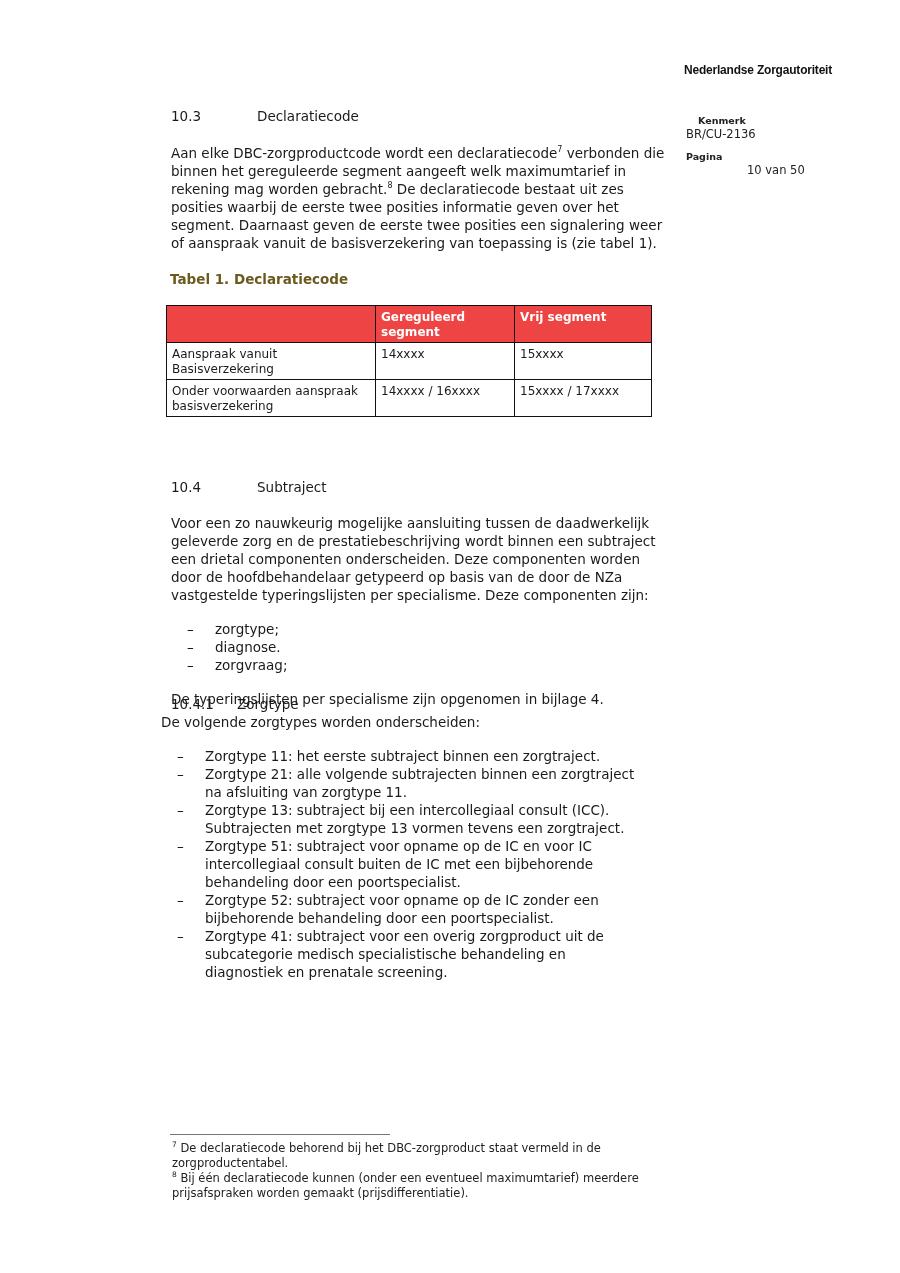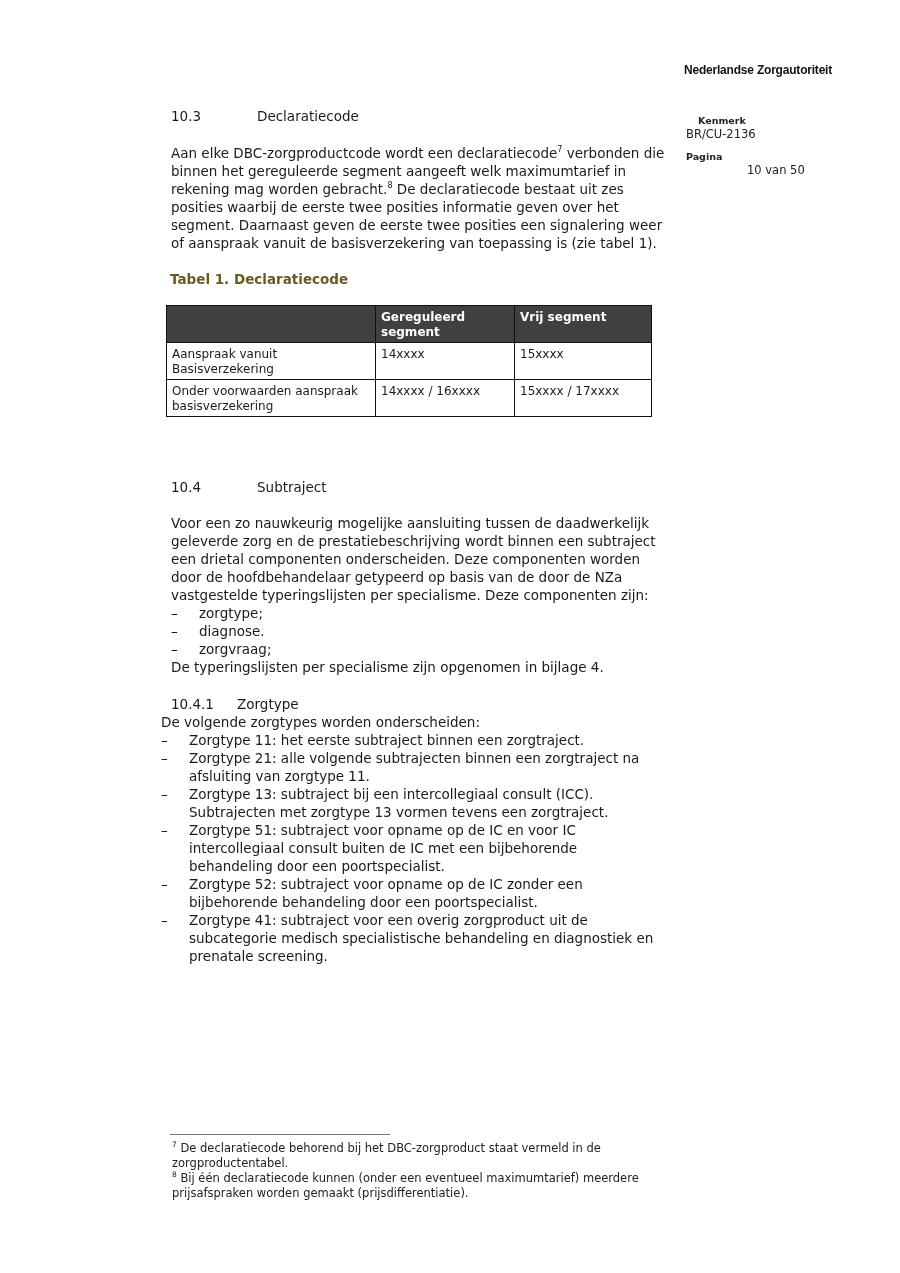--- a/index.html
+++ b/index.html
@@ -12,24 +12,24 @@
   .side-val { font-size:11.5px; color:#222; }
   .h { font-size:13.5px; }
   .h .num { font-weight:normal; display:inline-block; }
   .p { font-size:13.5px; line-height:18px; width:500px; }
   .p sup { font-size:8px; vertical-align:6px; line-height:0; }
   .caption { left:170px; top:271px; font-size:13.5px; font-weight:bold; color:#6b5a1e; }
   table.t { position:absolute; left:166px; top:305px; width:486px; border-collapse:collapse;
             font-size:12px; }
   table.t td, table.t th { border:1.5px solid #111; vertical-align:top; padding:4px 5px 2px 5px;
             line-height:15px; text-align:left; }
-  table.t th { background:#404040; color:#ffffff; font-weight:bold; height:29px; }
+  table.t th { background:#ef4444; color:#ffffff; font-weight:bold; height:29px; }
   table.t td { height:30px; }
   .c1 { width:198px; } .c2 { width:128px; }
-  ul.dash { list-style:none; margin:0; padding:0; }
+  ul.dash { list-style:none; margin:16px; padding:0; }
   ul.dash li { position:relative; padding-left:28px; }
   ul.dash li::before { content:"\2013"; position:absolute; left:0; }
   .rule { left:170px; top:1134px; width:220px; height:1px; background:#777; }
   .fn { left:172px; top:1141px; width:500px; font-size:11.5px; line-height:15px; color:#222; }
   .fn sup { font-size:7.5px; vertical-align:5px; line-height:0; }
 </style>
 </head>
 <body>
 
 <div class="abs org">Nederlandse Zorgautoriteit</div>

